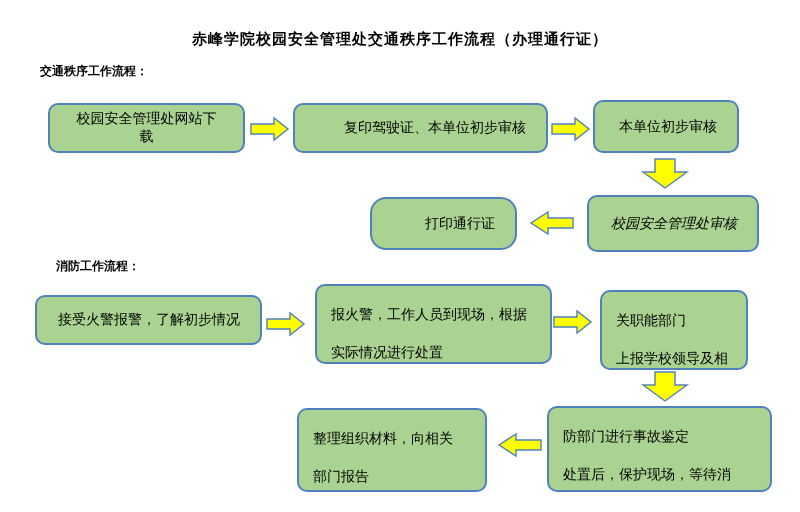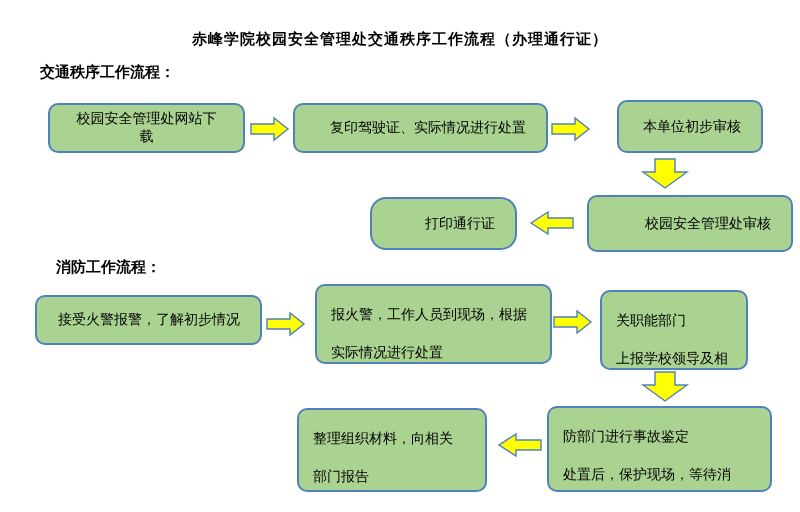--- a/index.html
+++ b/index.html
@@ -20,21 +20,21 @@
     left: 0;
     width: 100%;
     text-align: center;
     font-size: 15px;
     font-weight: bold;
     color: #000000;
     letter-spacing: 1px;
   }
   .section-heading {
     position: absolute;
-    font-size: 15px;
+    font-size: 12px;
     font-weight: bold;
     color: #000000;
   }
   .flow-box {
     position: absolute;
     box-sizing: border-box;
     background: #aad291;
     border: 2px solid #4f81bd;
     border-radius: 10px;
     font-size: 14px;
@@ -68,40 +68,40 @@
     <span>校园安全管理处网站下载</span>
   </div>
 
   <div class="arrow" style="left:250px; top:116px;">
     <svg width="40" height="26" viewBox="0 0 40 26">
       <polygon points="1,8 24,8 24,2 38,13 24,24 24,18 1,18" fill="#ffff00" stroke="#4f81bd" stroke-width="1.4"></polygon>
     </svg>
   </div>
 
   <div class="flow-box single" style="left:293px; top:103px; width:255px; height:50px;">
-    <span>复印驾驶证、实际情况进行处置</span>
+    <span>复印驾驶证、本单位初步审核</span>
   </div>
 
   <div class="arrow" style="left:551px; top:116px;">
     <svg width="40" height="26" viewBox="0 0 40 26">
       <polygon points="1,8 24,8 24,2 38,13 24,24 24,18 1,18" fill="#ffff00" stroke="#4f81bd" stroke-width="1.4"></polygon>
     </svg>
   </div>
 
-  <div class="flow-box single" style="left:593px; top:100px; width:146px; height:53px;margin-left:24px;">
+  <div class="flow-box single" style="left:593px; top:100px; width:146px; height:53px;">
     <span>本单位初步审核</span>
   </div>
 
   <div class="arrow" style="left:637px; top:158px;">
     <svg width="56" height="32" viewBox="0 0 56 32">
       <polygon points="18,1 38,1 38,14 50,14 28,30 6,14 18,14" fill="#ffff00" stroke="#4f81bd" stroke-width="1.4"></polygon>
     </svg>
   </div>
 
-  <div class="flow-box single" style="left:587px; top:195px; width:206px; height:57px;">
+  <div class="flow-box single" style="left:587px; top:195px; width:172px; height:57px;font-style:italic;">
     <span>校园安全管理处审核</span>
   </div>
 
   <div class="arrow" style="left:528px; top:210px;">
     <svg width="46" height="26" viewBox="0 0 46 26">
       <polygon points="45,8 20,8 20,2 3,13 20,24 20,18 45,18" fill="#ffff00" stroke="#4f81bd" stroke-width="1.4"></polygon>
     </svg>
   </div>
 
   <div class="flow-box single" style="left:370px; top:197px; width:147px; height:53px;border-radius:16px;">

